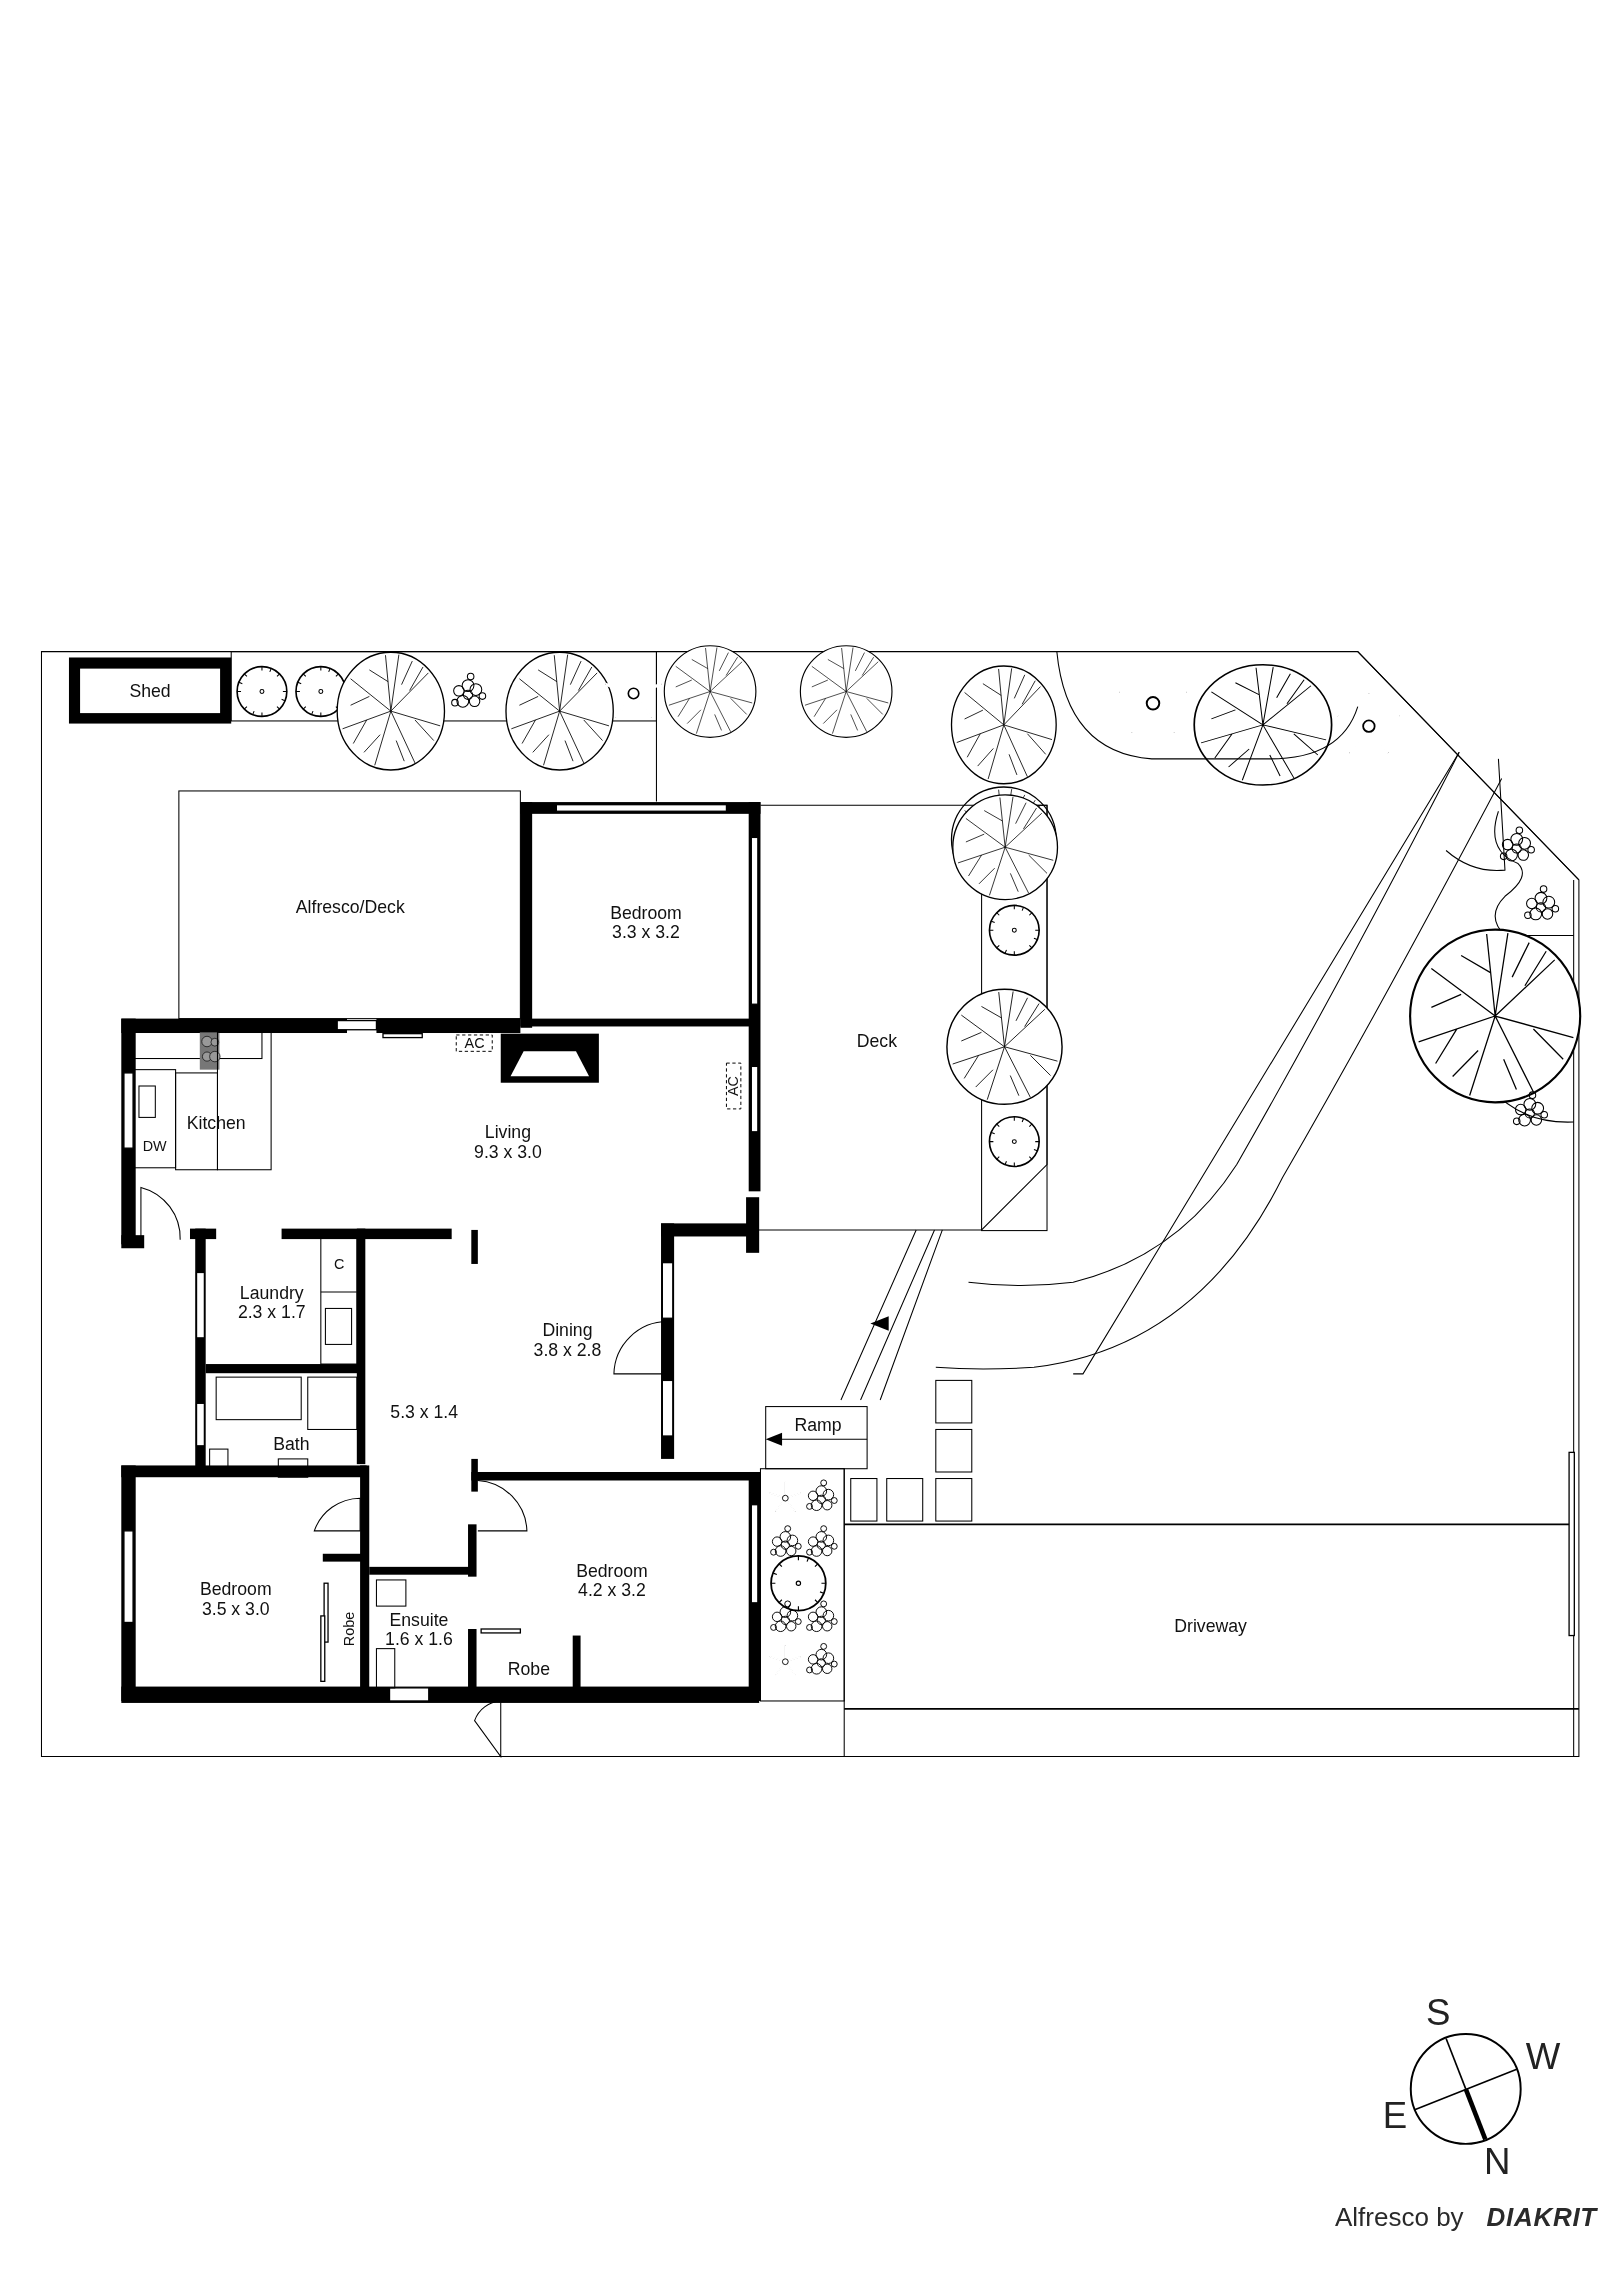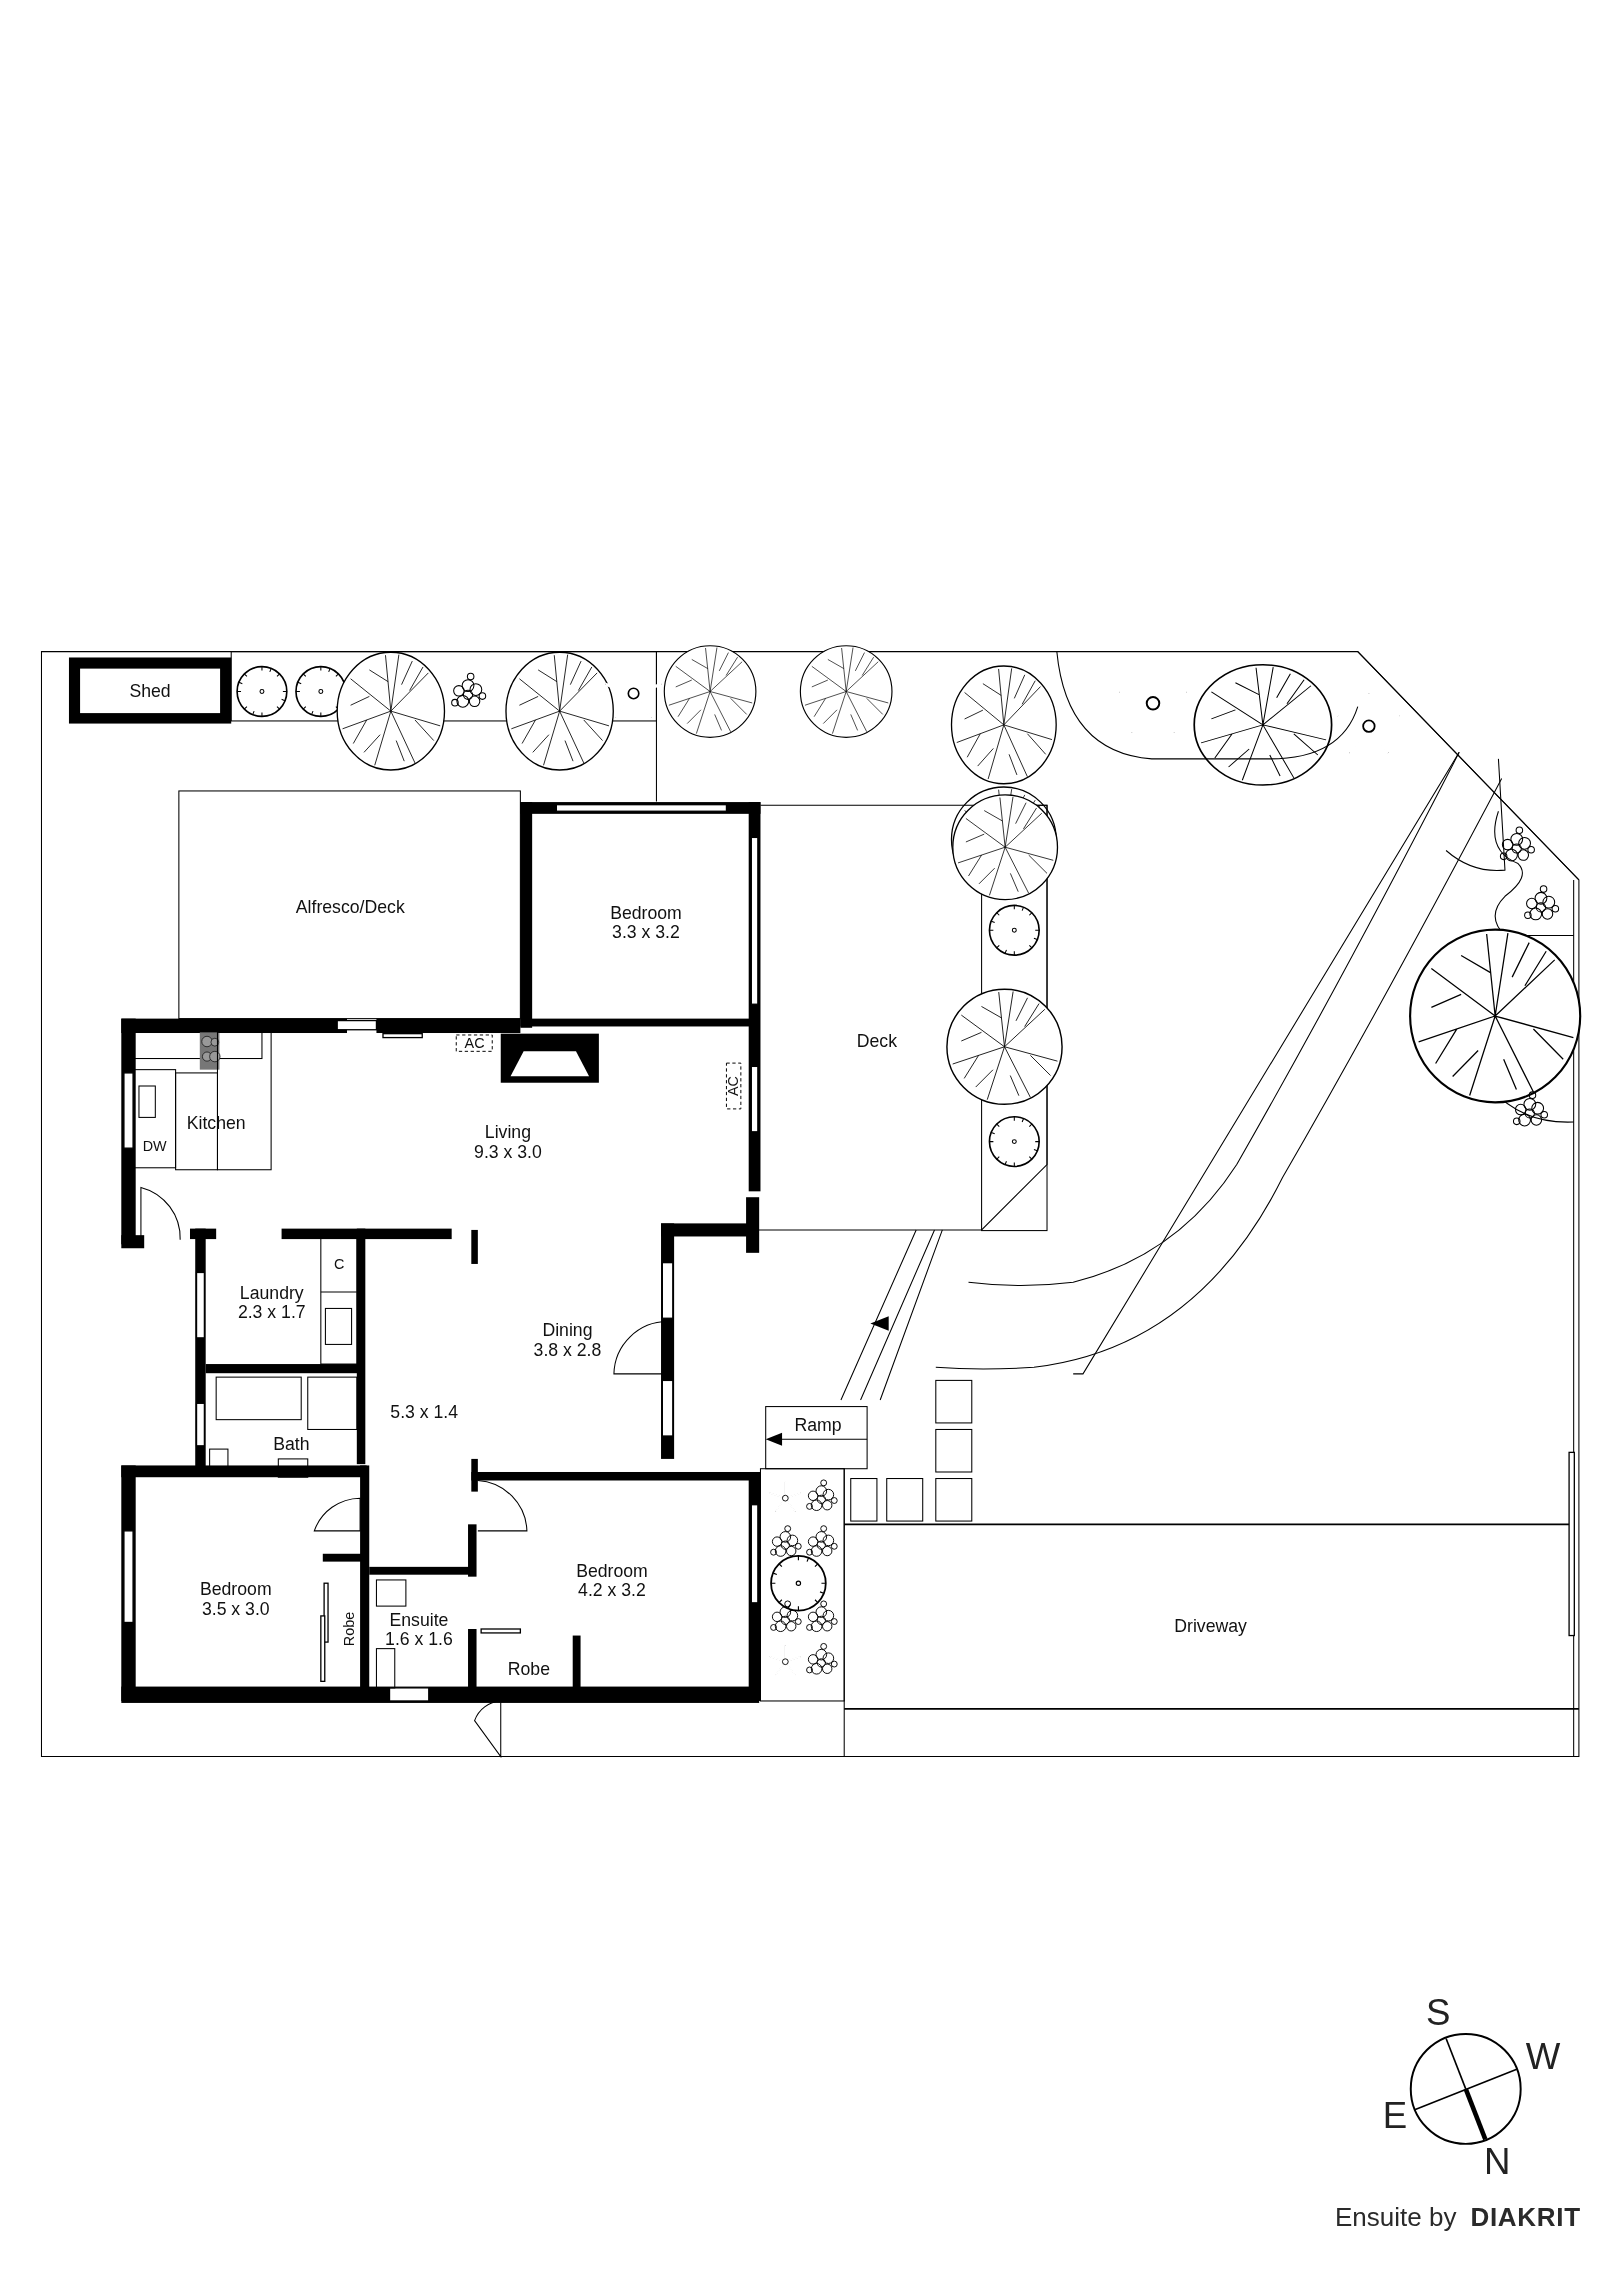--- a/index.html
+++ b/index.html
@@ -7,21 +7,21 @@
   #plan { position:absolute; left:0; top:0; width:1623px; height:2295px; }
   .lbl { font-family:"Liberation Sans", sans-serif; font-size:27px; fill:#111; text-anchor:middle; }
   .lbl-sm { font-family:"Liberation Sans", sans-serif; font-size:22px; fill:#111; text-anchor:middle; }
   .wall { fill:#000; }
   .thin { fill:none; stroke:#000; stroke-width:2.5; }
   .hair { fill:none; stroke:#000; stroke-width:1.6; }
   .win { fill:#fff; stroke:#000; stroke-width:2; }
   .tree-c { fill:#fff; stroke:#000; stroke-width:2.5; }
   .tree-v { fill:none; stroke:#000; stroke-width:1.5; }
   .footer { position:absolute; left:1335px; top:2202px; font-family:"Liberation Sans", sans-serif; font-size:26px; color:#2a2a2a; white-space:nowrap; }
-  .footer .brand { font-weight:bold; letter-spacing:0.7px; margin-left:14px; }
+  .footer .brand { font-weight:bold; letter-spacing:0.7px; margin-left:23px;font-style:italic; }
   .compass-l { font-family:"Liberation Sans", sans-serif; font-size:56px; fill:#222; text-anchor:middle; }
 </style>
 </head>
 <body>
 
 <svg id="plan" viewBox="0 0 2480 3508" xmlns="http://www.w3.org/2000/svg">
   <defs>
     <g id="tree-big">
       <circle cx="0" cy="0" r="100" class="tree-c"></circle>
       <path class="tree-v" d="M0,0 L-10,-95 M0,0 L-75,-55 M0,0 L-90,30 M0,0 L-30,92 M0,0 L45,88 M0,0 L92,25 M0,0 L70,-65 M0,0 L15,-96 M-5,-50 L-40,-70 M-40,-25 L-75,-10 M-45,15 L-70,55 M10,50 L25,85 M45,15 L80,50 M35,-35 L60,-75 M-20,40 L-50,70 M20,-45 L40,-85"></path>
@@ -285,15 +285,15 @@
     <line x1="0" y1="0" x2="30" y2="77" stroke="#000" stroke-width="7"></line>
     <line x1="-78" y1="32" x2="78" y2="-30" stroke="#000" stroke-width="2.5"></line>
     <text class="compass-l" x="-42" y="-98">S</text>
     <text class="compass-l" x="118" y="-30">W</text>
     <text class="compass-l" x="-108" y="60">E</text>
     <text class="compass-l" x="48" y="130">N</text>
   </g>
 </svg>
 
 <div class="footer">
-  <span>Ensuite by</span><span class="brand">DIAKRIT</span>
+  <span>Alfresco by</span><span class="brand">DIAKRIT</span>
 </div>
 
 
 </body></html>

